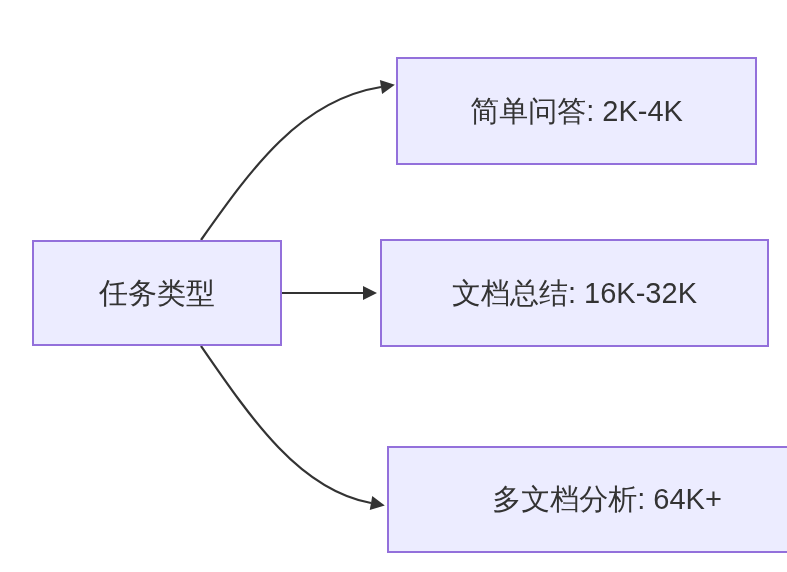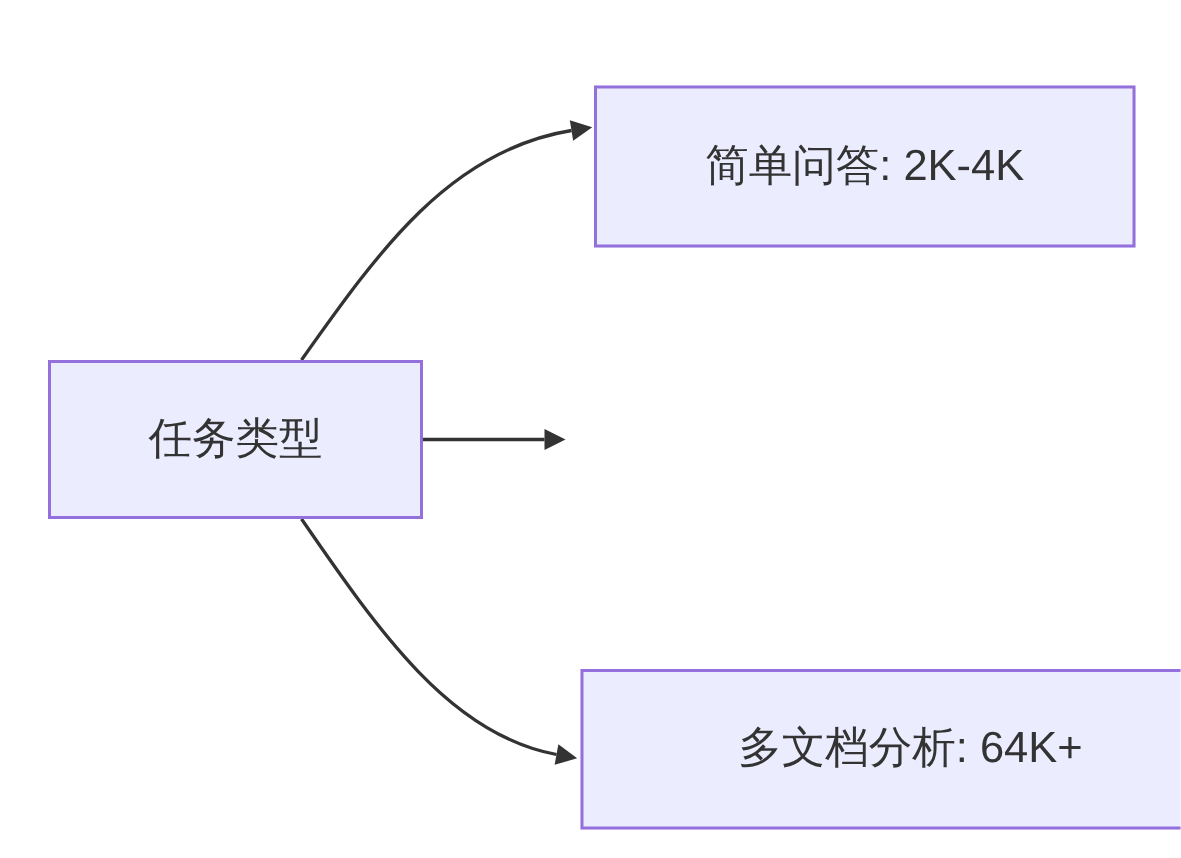--- a/index.html
+++ b/index.html
@@ -67,18 +67,21 @@
   </svg>
 
   <div class="node node-root">
     <span>任务类型</span>
   </div>
 
   <div class="node node-child-0">
     <span>简单问答: 2K-4K</span>
   </div>
 
+  <div class="node node-child-1">
+    <span>文档总结: 16K-32K</span>
+  </div>
 
   <div class="node node-child-2">
     <span>多文档分析: 64K+</span>
   </div>
 
 </div>
 
 </body></html>

